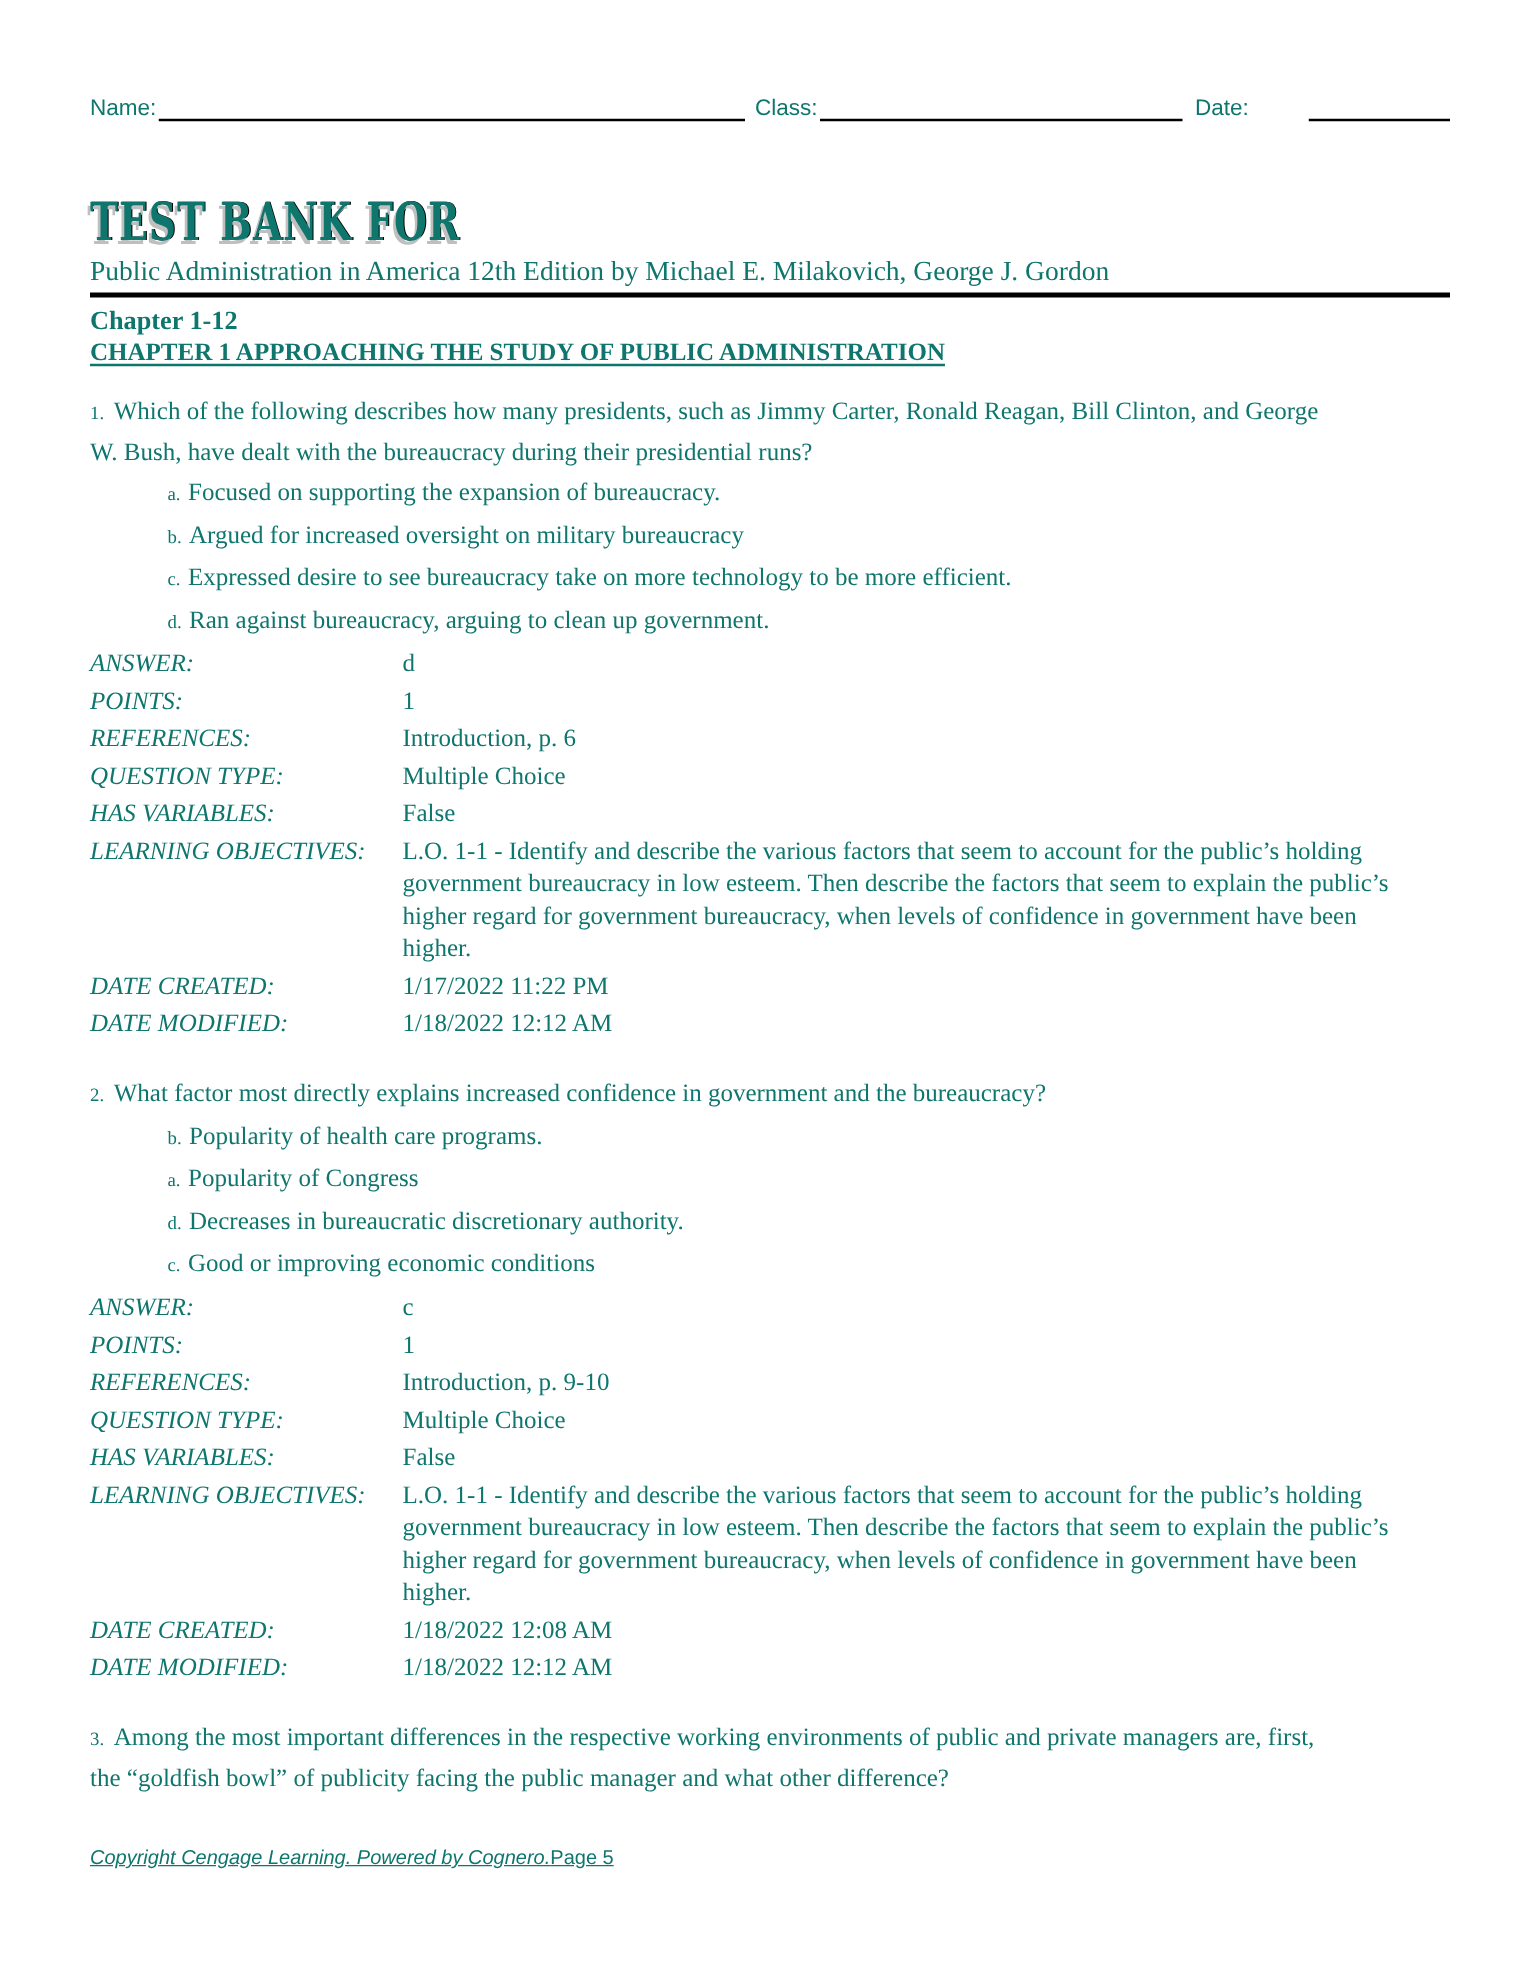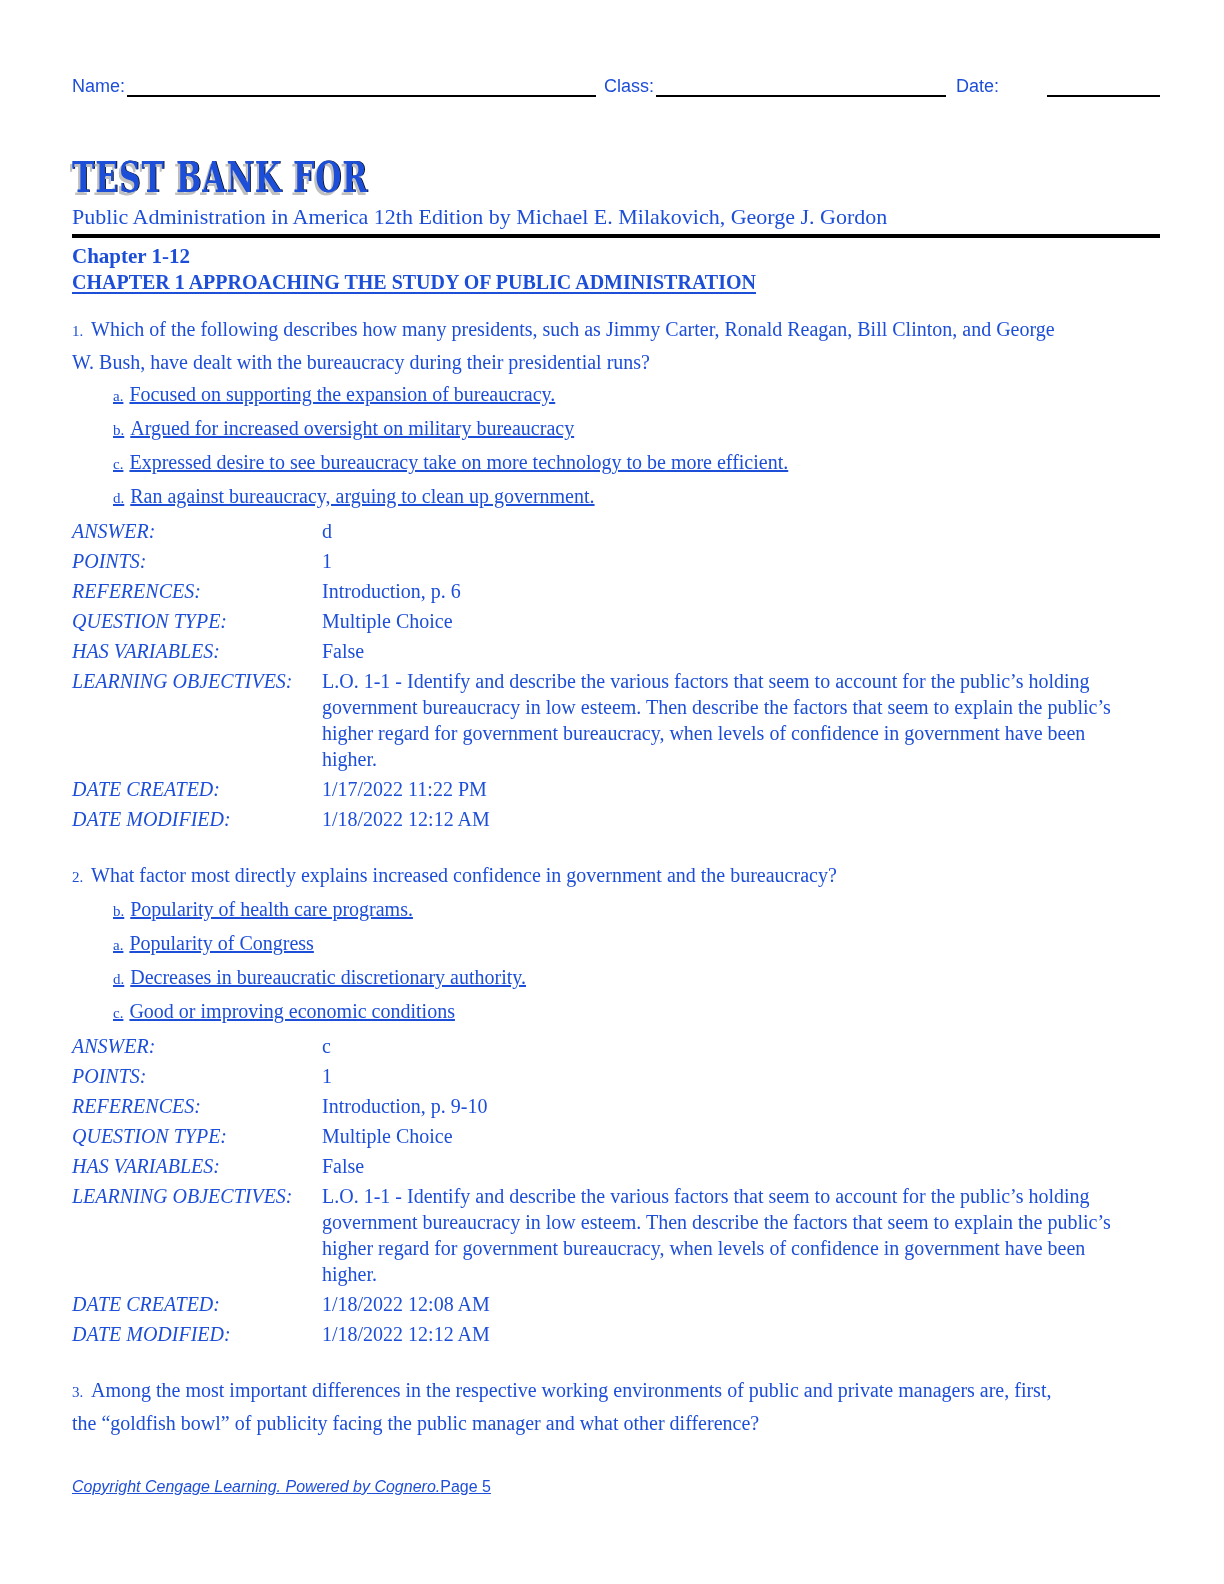--- a/index.html
+++ b/index.html
@@ -1,21 +1,21 @@
 <!DOCTYPE html>
 <html><head>
 <meta charset="utf-8">
 <style>
   html, body { margin: 0; padding: 0; background: #ffffff; }
   .page {
     position: relative;
     width: 1224px;
     height: 1584px;
     background: #ffffff;
-    color: #1d4ed8;
+    color: #0f766e;
     font-family: "Liberation Serif", serif;
     box-sizing: border-box;
     padding: 75px 64px 0 72px;
     overflow: hidden;
   }
 
   
   .header-row {
     display: flex;
     align-items: flex-end;
@@ -58,21 +58,21 @@
     text-decoration: underline;
     text-decoration-thickness: 2px;
     text-underline-offset: 3px;
   }
 
   
   .question { margin-top: 28px; }
   .question:first-child { margin-top: 18px; }
   .q-text { margin: 0; font-size: 20px; line-height: 31px; max-width: 990px; }
   .q-num { font-size: 15px; margin-right: 4px; }
-  .options { margin-left: 41px; text-decoration: underline; }
+  .options { margin-left: 62px; }
   .option { font-size: 20px; line-height: 32px; }
   .opt-letter { font-size: 15px; margin-right: 6px; }
 
   .meta { margin-top: 4px; }
   .meta-row { display: flex; font-size: 20px; line-height: 26px; margin-bottom: 4px; font-family: Liberation Serif, serif; }
   .meta-label { flex: 0 0 250px; font-style: italic; }
   .meta-value { flex: 1; max-width: 815px; }
 
   
   .footer {

